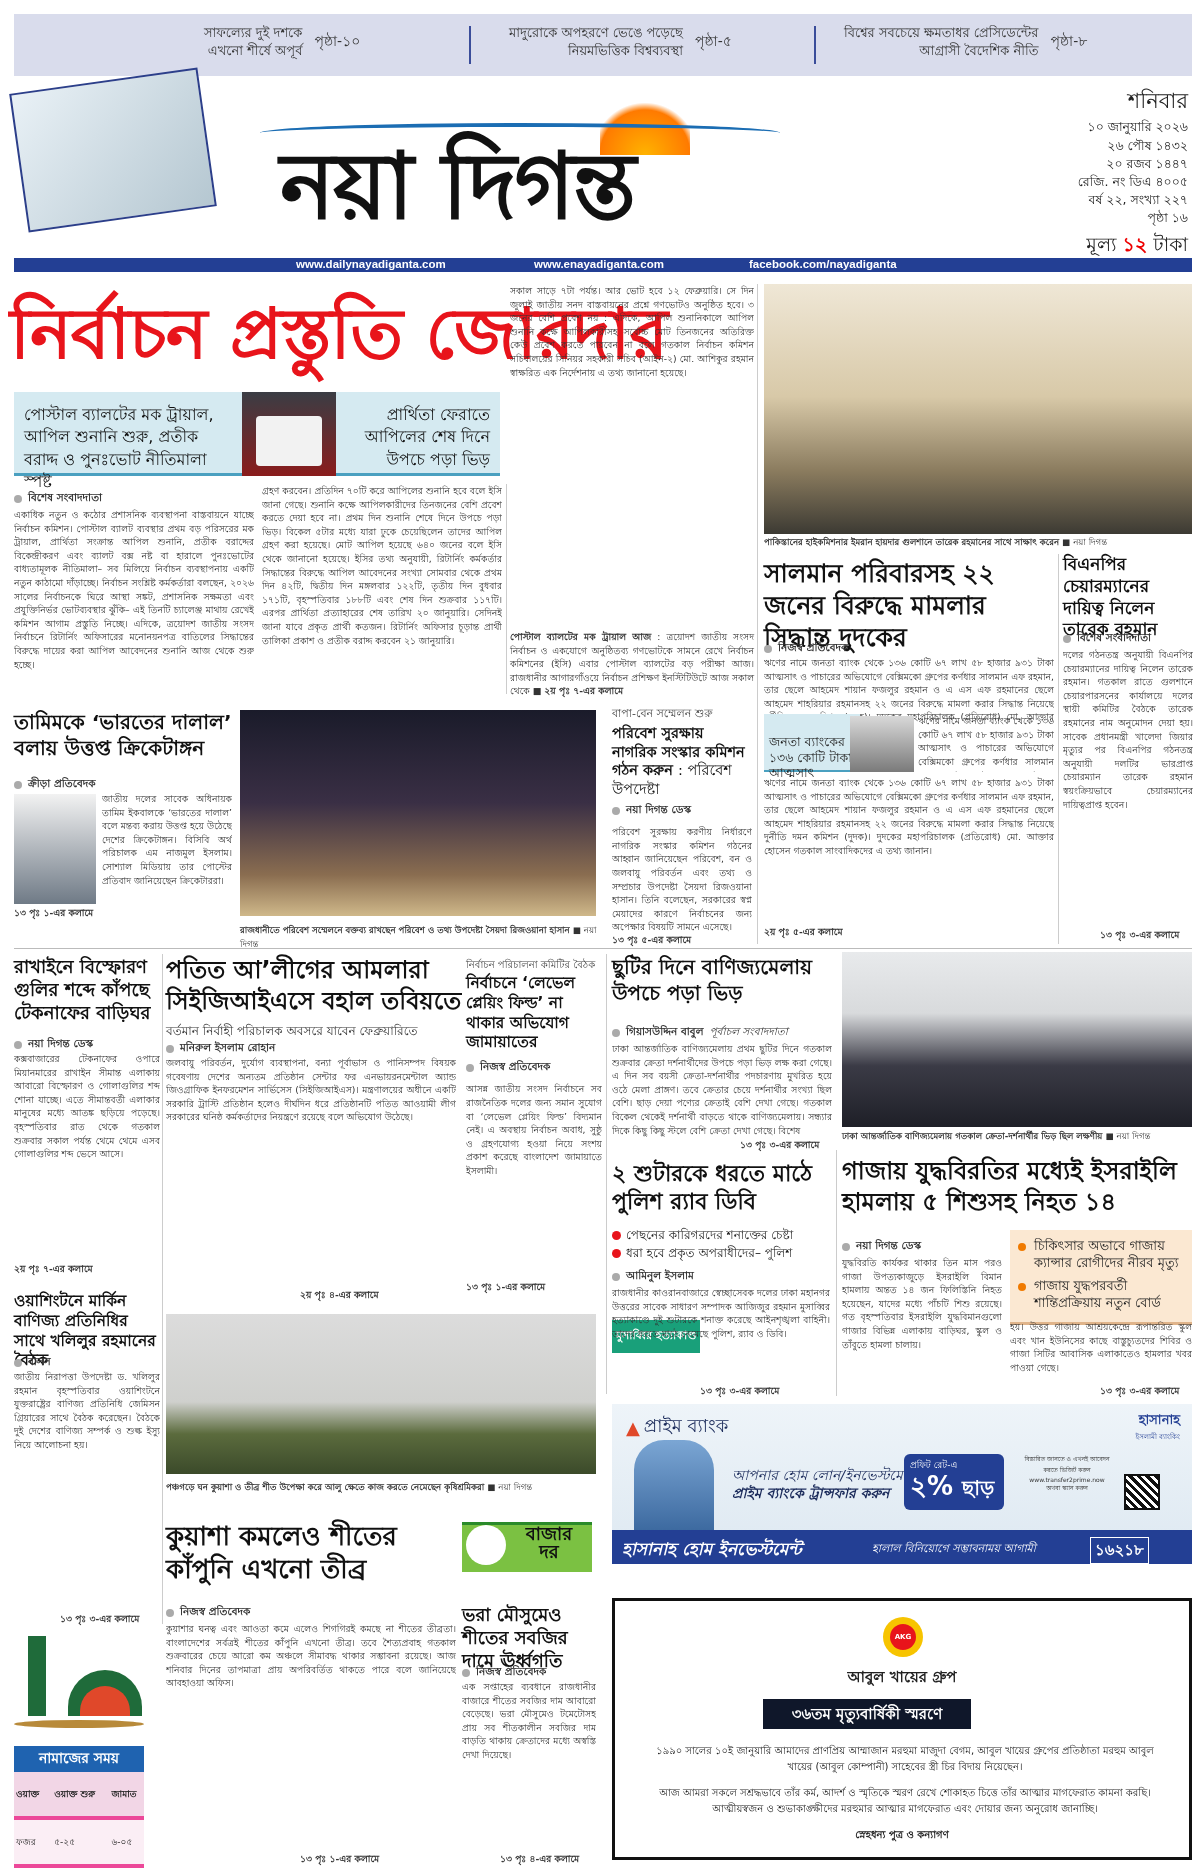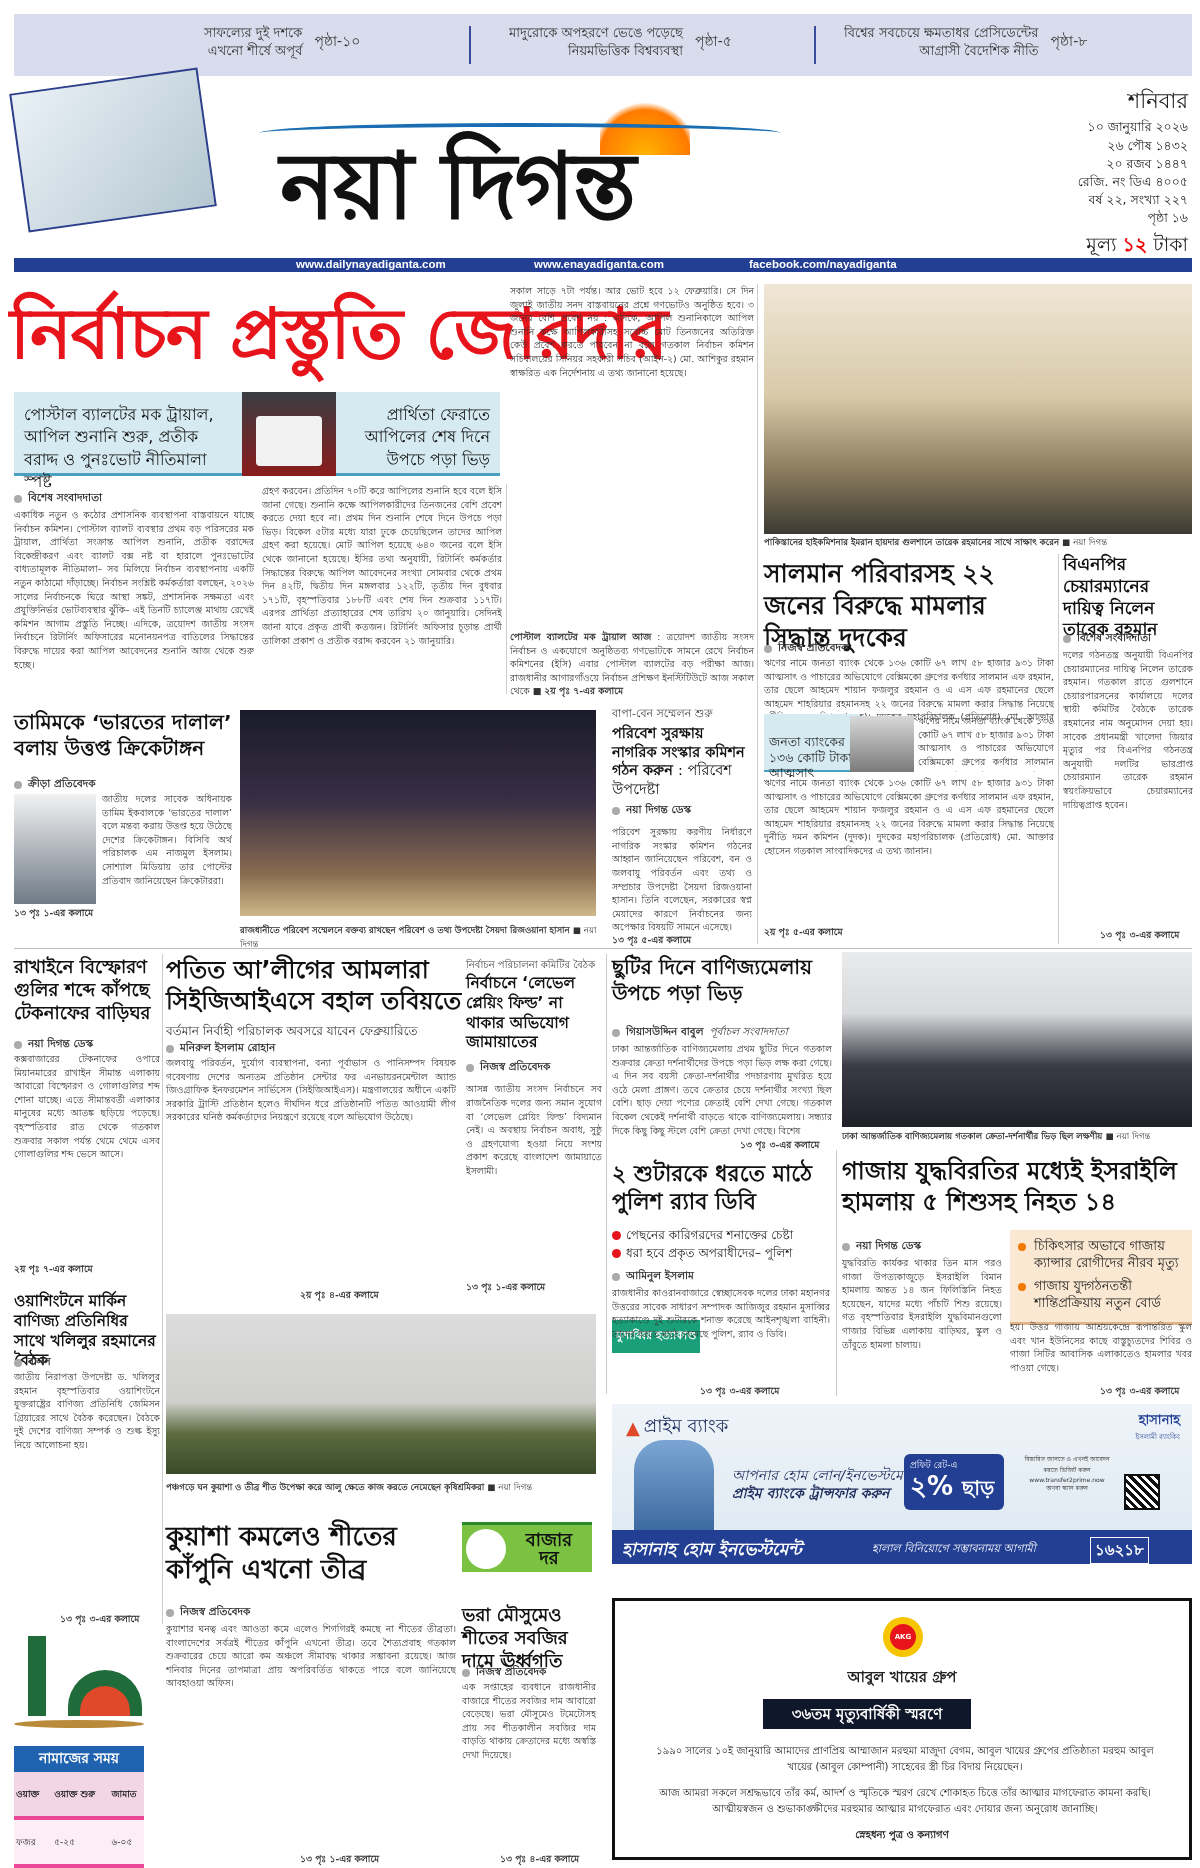--- a/index.html
+++ b/index.html
@@ -198,39 +198,39 @@
 <div class="abs byline" style="left:612px;top:1268px">আমিনুল ইসলাম</div>
 <div class="abs greentag" style="left:612px;top:1320px">মুসাব্বির হত্যাকাণ্ড</div>
 <div class="abs body" style="left:612px;top:1286px;width:218px;height:100px;overflow:hidden;text-indent:0">রাজধানীর কাওরানবাজারে স্বেচ্ছাসেবক দলের ঢাকা মহানগর উত্তরের সাবেক সাধারণ সম্পাদক আজিজুর রহমান মুসাব্বির হত্যাকাণ্ডে দুই শুটারকে শনাক্ত করেছে আইনশৃঙ্খলা বাহিনী। তাদের ধরতে মাঠে নেমেছে পুলিশ, র‍্যাব ও ডিবি।</div>
 <div class="abs body cont" style="left:700px;top:1384px">১৩ পৃঃ ৩-এর কলামে</div>
 
 <div class="abs h2" style="left:842px;top:1156px;width:350px;font-size:24px">গাজায় যুদ্ধবিরতির মধ্যেই ইসরাইলি হামলায় ৫ শিশুসহ নিহত ১৪</div>
 <div class="abs byline" style="left:842px;top:1238px">নয়া দিগন্ত ডেস্ক</div>
 <div class="abs body" style="left:842px;top:1256px;width:160px;height:130px;overflow:hidden">যুদ্ধবিরতি কার্যকর থাকার তিন মাস পরও গাজা উপত্যকাজুড়ে ইসরাইলি বিমান হামলায় অন্তত ১৪ জন ফিলিস্তিনি নিহত হয়েছেন, যাদের মধ্যে পাঁচটি শিশু রয়েছে। গত বৃহস্পতিবার ইসরাইলি যুদ্ধবিমানগুলো গাজার বিভিন্ন এলাকায় বাড়িঘর, স্কুল ও তাঁবুতে হামলা চালায়।</div>
 <ul class="abs orange-box" style="left:1010px;top:1230px;width:182px;padding:8px 6px 4px 8px">
   <li>চিকিৎসার অভাবে গাজায় ক্যান্সার রোগীদের নীরব মৃত্যু</li>
-  <li>গাজায় যুদ্গঠনতন্তী শান্তিপ্রক্রিয়ায় নতুন বোর্ড</li>
+  <li>গাজায় যুদ্ধপরবর্তী শান্তিপ্রক্রিয়ায় নতুন বোর্ড</li>
 </ul>
 <div class="abs body" style="left:1010px;top:1320px;width:182px;height:60px;overflow:hidden">হয়। উত্তর গাজায় আশ্রয়কেন্দ্রে রূপান্তরিত স্কুল এবং খান ইউনিসের কাছে বাস্তুচ্যুতদের শিবির ও গাজা সিটির আবাসিক এলাকাতেও হামলার খবর পাওয়া গেছে।</div>
 <div class="abs body cont" style="left:1100px;top:1384px">১৩ পৃঃ ৩-এর কলামে</div>
 
 <div class="abs h2" style="left:14px;top:1292px;width:150px;font-size:15.5px">ওয়াশিংটনে মার্কিন বাণিজ্য প্রতিনিধির সাথে খলিলুর রহমানের বৈঠক</div>
 <div class="abs byline" style="left:14px;top:1354px">বাসস</div>
 <div class="abs body" style="left:14px;top:1370px;width:146px;height:240px;overflow:hidden">জাতীয় নিরাপত্তা উপদেষ্টা ড. খলিলুর রহমান বৃহস্পতিবার ওয়াশিংটনে যুক্তরাষ্ট্রের বাণিজ্য প্রতিনিধি জেমিসন গ্রিয়ারের সাথে বৈঠক করেছেন। বৈঠকে দুই দেশের বাণিজ্য সম্পর্ক ও শুল্ক ইস্যু নিয়ে আলোচনা হয়।</div>
 <div class="abs body cont" style="left:60px;top:1612px">১৩ পৃঃ ৩-এর কলামে</div>
 
 <div class="abs photo" style="left:166px;top:1314px;width:430px;height:160px;background:linear-gradient(180deg,#dcdcdc 0%,#cfd0cd 55%,#5b6b3d 75%,#3b4a2a 100%)"></div>
 <div class="abs caption" style="left:166px;top:1481px;width:430px"><span>পঞ্চগড়ে ঘন কুয়াশা ও তীব্র শীত উপেক্ষা করে আলু ক্ষেতে কাজ করতে নেমেছেন কৃষিশ্রমিকরা</span> ■ <span style="font-weight:normal">নয়া দিগন্ত</span></div>
 
 <div class="abs h2" style="left:166px;top:1520px;width:290px;font-size:26px">কুয়াশা কমলেও শীতের কাঁপুনি এখনো তীব্র</div>
 <div class="abs byline" style="left:166px;top:1604px">নিজস্ব প্রতিবেদক</div>
 <div class="abs body" style="left:166px;top:1622px;width:290px;height:230px;overflow:hidden">কুয়াশার ঘনত্ব এবং আওতা কমে এলেও শিগগিরই কমছে না শীতের তীব্রতা। বাংলাদেশের সর্বত্রই শীতের কাঁপুনি এখনো তীব্র। তবে শৈত্যপ্রবাহ গতকাল শুক্রবারের চেয়ে আরো কম অঞ্চলে সীমাবদ্ধ থাকার সম্ভাবনা রয়েছে। আজ শনিবার দিনের তাপমাত্রা প্রায় অপরিবর্তিত থাকতে পারে বলে জানিয়েছে আবহাওয়া অফিস।</div>
 <div class="abs body cont" style="left:300px;top:1852px">১৩ পৃঃ ১-এর কলামে</div>
 
-<div class="abs" style="left:462px;top:1522px;width:130px;height:50px;background:#7bc142;border-top:3px solid #2a8a2a;display:flex;align-items:center">
+<div class="abs" style="left:462px;top:1522px;width:130px;height:50px;background:#7bc142;border-top:3px solid #2a8a2a;display:flex;align-items:flex-start">
   <div style="width:40px;height:40px;border-radius:50%;background:#fff;margin-left:4px"></div>
   <div style="flex:1;text-align:center;font-size:18px;font-weight:bold;line-height:1;color:#111">
       <div>বাজার</div>
       <div>দর</div>
     </div>
 </div>
 <div class="abs h2" style="left:462px;top:1603px;width:136px;font-size:18px">ভরা মৌসুমেও শীতের সবজির দামে ঊর্ধ্বগতি</div>
 <div class="abs byline" style="left:462px;top:1664px">নিজস্ব প্রতিবেদক</div>
 <div class="abs body" style="left:462px;top:1680px;width:134px;height:170px;overflow:hidden">এক সপ্তাহের ব্যবধানে রাজধানীর বাজারে শীতের সবজির দাম আবারো বেড়েছে। ভরা মৌসুমেও টমেটোসহ প্রায় সব শীতকালীন সবজির দাম বাড়তি থাকায় ক্রেতাদের মধ্যে অস্বস্তি দেখা দিয়েছে।</div>
 <div class="abs body cont" style="left:500px;top:1852px">১৩ পৃঃ ৪-এর কলামে</div>

